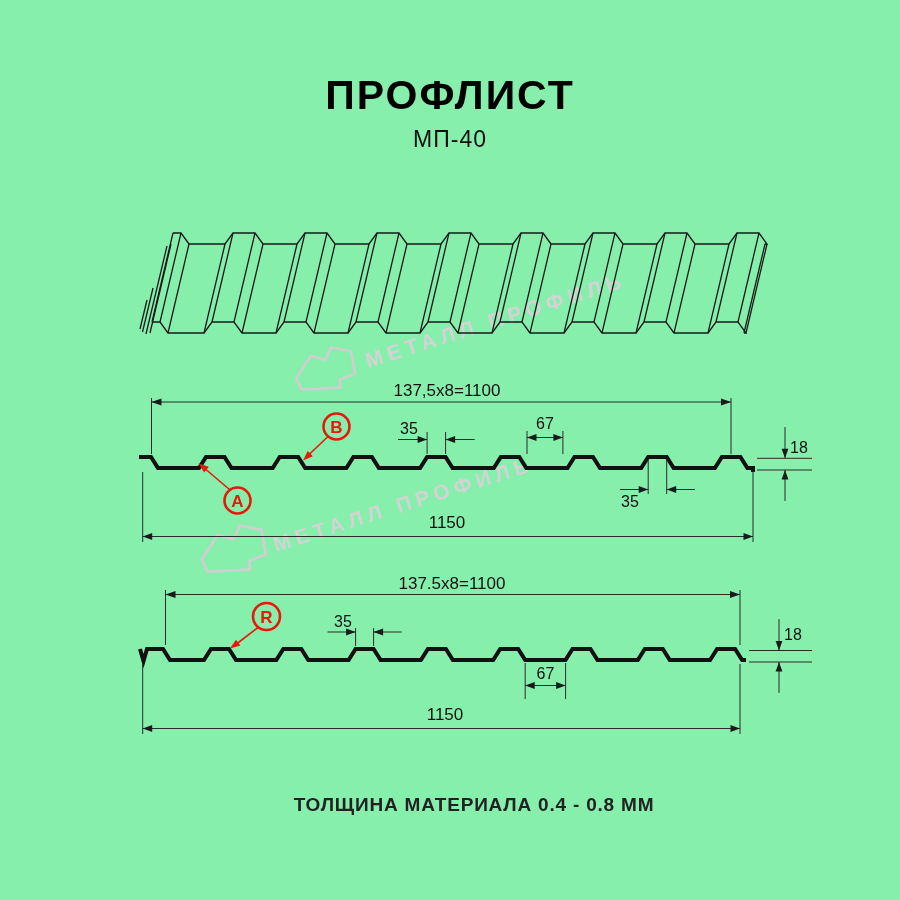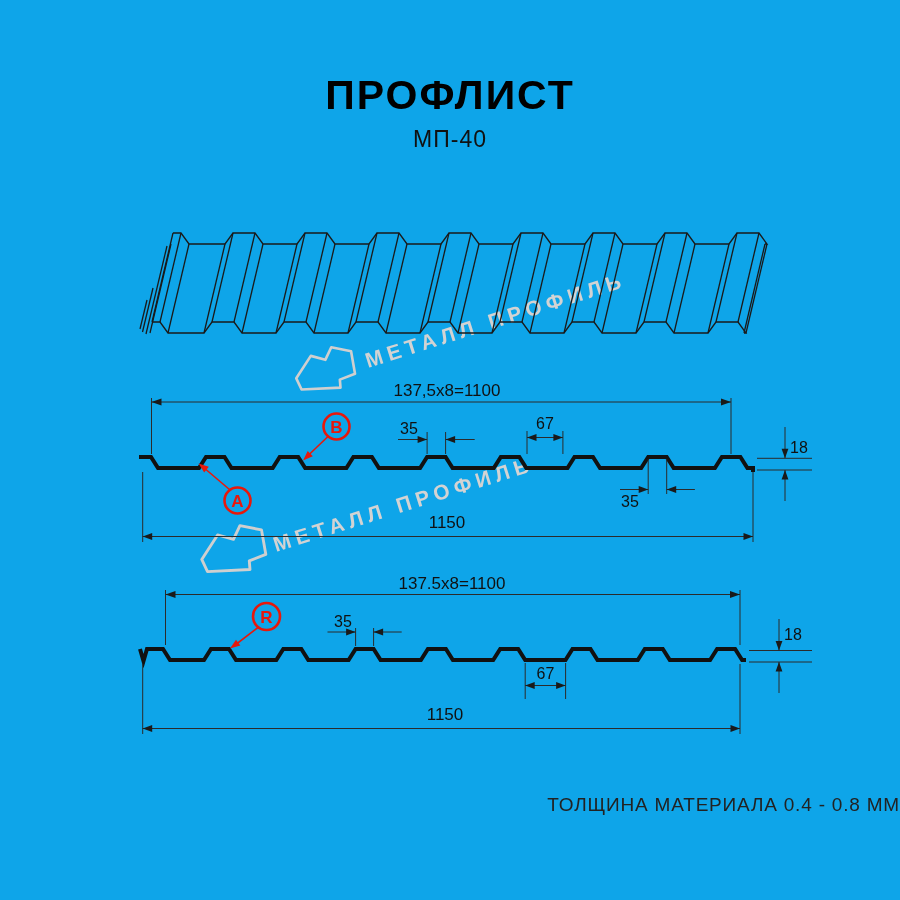--- a/index.html
+++ b/index.html
@@ -1,24 +1,24 @@
 <!DOCTYPE html>
 <html style="--accent: #e8180b; --wm-line: #cfcfcf; --wm-text: #d3d3d3; --ink: #1a1a1a;"><head>
 <meta charset="utf-8">
 <style>
   :root{ --accent:#e8180b; --wm-line:#cfcfcf; --wm-text:#d3d3d3; --ink:#1a1a1a; }
   html,body{margin:0;padding:0;background:#fff;}
-  .page{position:relative;width:900px;height:900px;background:#0ea5e9;overflow:hidden;
+  .page{position:relative;width:900px;height:900px;background:#86efac;overflow:hidden;
         font-family:"Liberation Sans",sans-serif;}
   .title{position:absolute;left:0;right:0;top:72px;text-align:center;
          font-size:41px;font-weight:bold;letter-spacing:2px;color:#000;}
   .subtitle{position:absolute;left:0;right:0;top:126px;text-align:center;
          font-size:23px;font-weight:500;letter-spacing:1px;color:#111;}
-  .footer-note{position:absolute;left:0;right:0;top:794px;text-align:right;
-         font-size:19px;font-weight:400;letter-spacing:0.8px;color:#222;padding-left:48px;}
+  .footer-note{position:absolute;left:0;right:0;top:794px;text-align:center;
+         font-size:19px;font-weight:700;letter-spacing:0.8px;color:#222;padding-left:48px;}
   svg{position:absolute;left:0;top:0;}
   .thin{stroke:#2b2b2b;stroke-width:1;fill:none;}
   .profile{stroke:#111;stroke-width:4;fill:none;stroke-linejoin:miter;}
   .l3d{stroke:var(--ink);stroke-width:1.3;fill:none;}
   .ah{fill:#1a1a1a;stroke:none;}
   .dimtext{font-family:"Liberation Sans",sans-serif;font-size:16px;fill:#111;}
   .dimtext-lg{font-family:"Liberation Sans",sans-serif;font-size:17px;fill:#111;}
   .mid{text-anchor:middle;}
   .redline{stroke:var(--accent);stroke-width:1.6;fill:none;}
   .redcircle{stroke:var(--accent);stroke-width:2.6;fill:none;}

